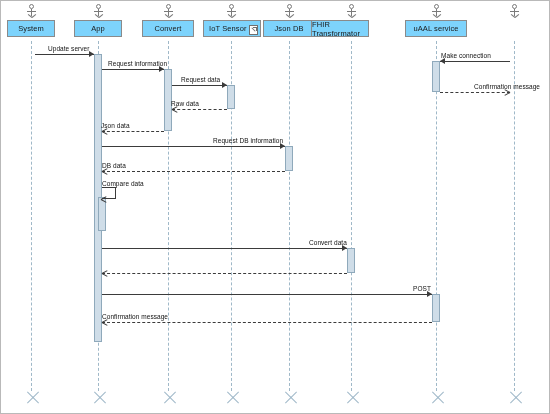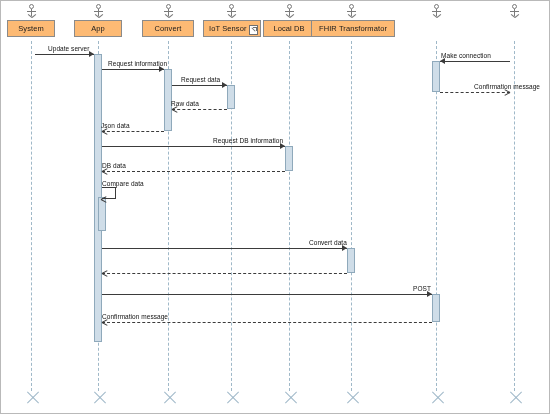--- a/index.html
+++ b/index.html
@@ -43,21 +43,21 @@
     width: 5px;
     height: 1px;
     background: #7a7a7a;
   }
   .actor-legl { transform: rotate(38deg); transform-origin: right center; }
   .actor-legr { transform: rotate(-38deg); transform-origin: left center; }
 
   
   .part-box {
     position: absolute;
-    background: #fdba74;
+    background: #7dd3fc;
     border: 1px solid #8a8a8a;
     box-sizing: border-box;
     display: flex;
     align-items: center;
     justify-content: center;
     font-size: 7.5px;
     color: #1a1a1a;
     height: 17px;
     letter-spacing: .1px;
   }
@@ -238,45 +238,48 @@
     <div class="destroy" style="left: 224px; top: 390px;">
       <i></i>
       <i></i>
     </div>
     <div class="actor-head" style="left: 285.5px; top: 3px;"></div>
     <div class="actor-body" style="left: 288px; top: 8px;"></div>
     <div class="actor-arms" style="left: 284px; top: 10px;"></div>
     <div class="actor-legl" style="left: 284px; top: 16px;"></div>
     <div class="actor-legr" style="left: 289px; top: 16px;"></div>
     <div class="part-box" style="left: 262px; top: 19px; width: 52px;">
-      <span>Local DB</span>
+      <span>Json DB</span>
     </div>
     <div class="lifeline" style="left: 288px;"></div>
     <div class="destroy" style="left: 282px; top: 390px;">
       <i></i>
       <i></i>
     </div>
     <div class="actor-head" style="left: 347.5px; top: 3px;"></div>
     <div class="actor-body" style="left: 350px; top: 8px;"></div>
     <div class="actor-arms" style="left: 346px; top: 10px;"></div>
     <div class="actor-legl" style="left: 346px; top: 16px;"></div>
     <div class="actor-legr" style="left: 351px; top: 16px;"></div>
-    <div class="part-box" style="left: 310px; top: 19px; width: 84px;">
+    <div class="part-box" style="left: 310px; top: 19px; width: 58px;">
       <span>FHIR Transformator</span>
     </div>
     <div class="lifeline" style="left: 350px;"></div>
     <div class="destroy" style="left: 344px; top: 390px;">
       <i></i>
       <i></i>
     </div>
     <div class="actor-head" style="left: 432.5px; top: 3px;"></div>
     <div class="actor-body" style="left: 435px; top: 8px;"></div>
     <div class="actor-arms" style="left: 431px; top: 10px;"></div>
     <div class="actor-legl" style="left: 431px; top: 16px;"></div>
     <div class="actor-legr" style="left: 436px; top: 16px;"></div>
+    <div class="part-box" style="left: 404px; top: 19px; width: 62px;">
+      <span>uAAL service</span>
+    </div>
     <div class="lifeline" style="left: 435px;"></div>
     <div class="destroy" style="left: 429px; top: 390px;">
       <i></i>
       <i></i>
     </div>
     <div class="actor-head" style="left: 510.5px; top: 3px;"></div>
     <div class="actor-body" style="left: 513px; top: 8px;"></div>
     <div class="actor-arms" style="left: 509px; top: 10px;"></div>
     <div class="actor-legl" style="left: 509px; top: 16px;"></div>
     <div class="actor-legr" style="left: 514px; top: 16px;"></div>

